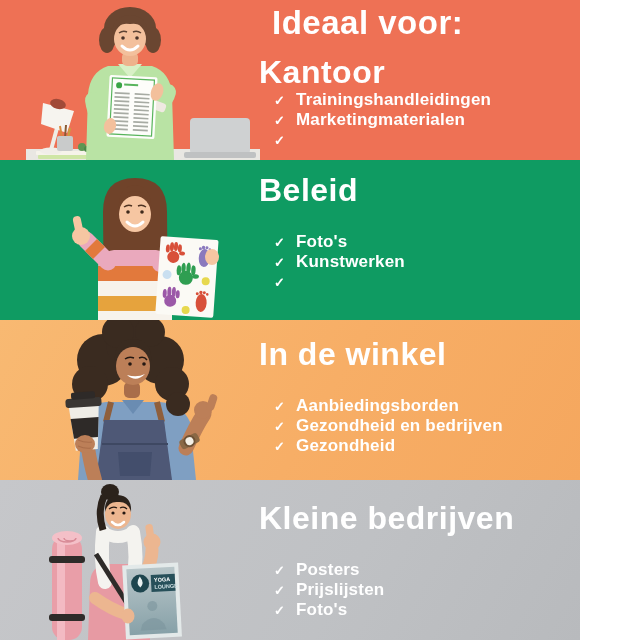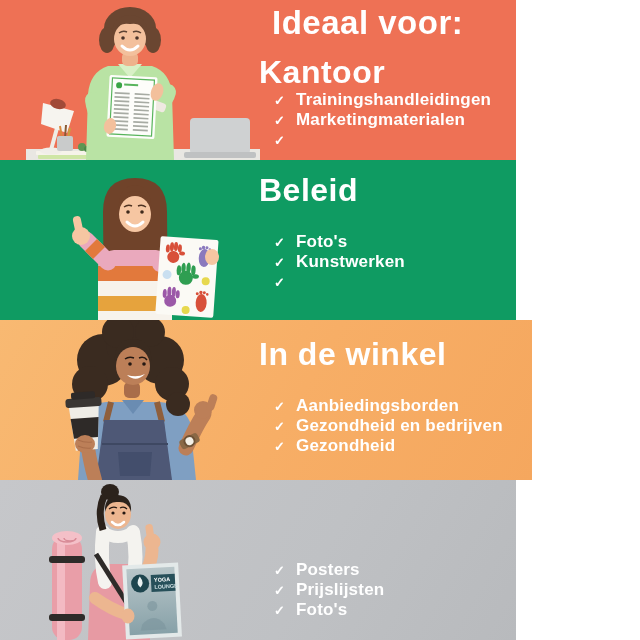--- a/index.html
+++ b/index.html
@@ -1,23 +1,23 @@
 <!DOCTYPE html>
 <html><head>
 <meta charset="utf-8">
 <style>
   html,body{margin:0;padding:0;background:#fff;}
   .poster{
     position:relative;width:640px;height:640px;overflow:hidden;
     font-family:"Liberation Sans",sans-serif;color:#fff;
   }
-  .band{position:relative;width:516px;height:160px;overflow:hidden;}
+  .band{position:relative;width:580px;height:160px;overflow:hidden;}
   .band-office{background:#ee7155;}
   .band-home{background:#0f9b62;}
-  .band-store{background:linear-gradient(120deg,#f8b972 0%,#f7ae66 55%,#f5a75e 100%);padding-left:16px;}
+  .band-store{background:linear-gradient(120deg,#f8b972 0%,#f7ae66 55%,#f5a75e 100%);}
   .band-business{background:linear-gradient(120deg,#c6c7ca 0%,#bfc1c4 60%,#b8babd 100%);}
   .photo{position:absolute;left:0;top:0;width:260px;height:160px;}
   .photo svg{display:block;width:260px;height:160px;}
   .main-title{position:absolute;left:272px;top:4px;margin:0;font-size:33px;font-weight:700;line-height:1.15;letter-spacing:.5px;}
   .heading{position:absolute;left:259px;margin:0;font-size:32px;font-weight:700;line-height:1.15;letter-spacing:.5px;}
   .band-office .heading{top:54px;}
   .band-home .heading{top:12px;}
   .band-store .heading{top:16px;}
   .band-business .heading{top:20px;}
   .checklist{position:absolute;left:274px;margin:0;padding:0;list-style:none;font-size:17px;font-weight:700;letter-spacing:.2px;}
@@ -355,20 +355,21 @@
           <path d="M141,96 q5,7 0,11 q-5,-4 0,-11 Z" fill="#e8f0f0"></path>
           <rect x="152" y="95" width="24" height="17" fill="#27505a"></rect>
           <text x="155" y="102" font-size="5.5" font-weight="bold" fill="#ffffff" font-family="Liberation Sans, sans-serif">YOGA</text>
           <text x="155" y="109" font-size="5.5" font-weight="bold" fill="#cfe0e3" font-family="Liberation Sans, sans-serif">LOUNGE</text>
           <circle cx="152" cy="126" r="5" fill="#7c959c" opacity="0.6"></circle>
           <path d="M141,144 q11,-12 22,0 l2,6 L139,150 Z" fill="#7c959c" opacity="0.6"></path>
         </g>
         <ellipse cx="128" cy="136" rx="6.5" ry="7.5" fill="#ecb690"></ellipse>
       </svg>
     </div>
+    <h2 class="heading">Kleine bedrijven</h2>
     <ul class="checklist">
       <li>
           <span class="check">✓</span>
           <span>Posters</span>
         </li>
       <li>
           <span class="check">✓</span>
           <span>Prijslijsten</span>
         </li>
       <li>

